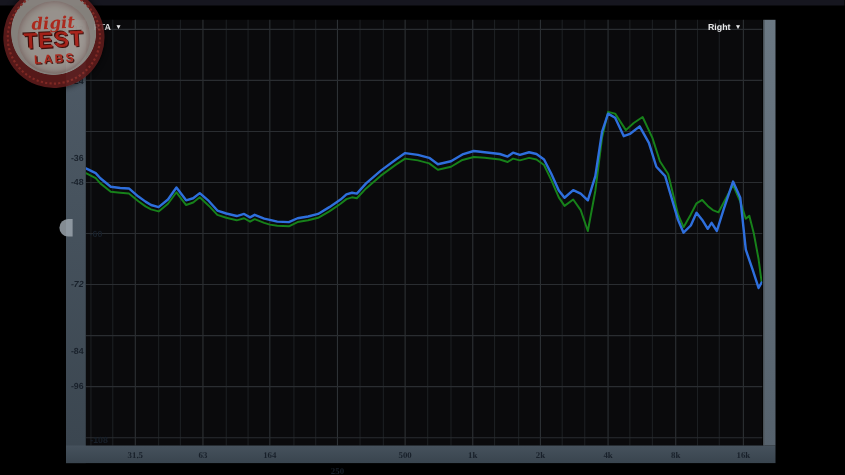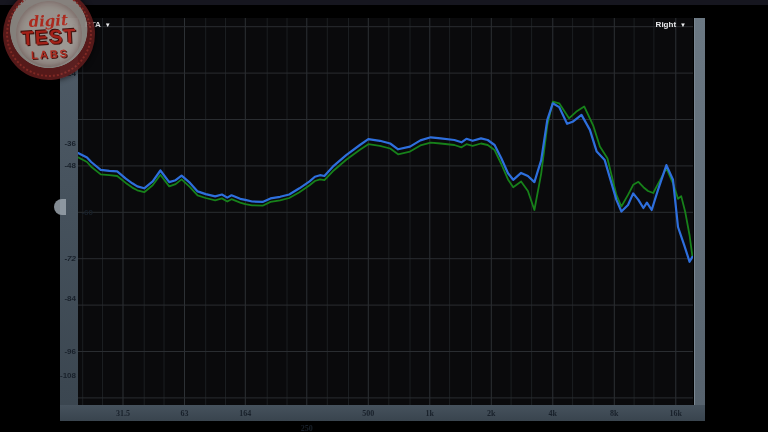--- a/index.html
+++ b/index.html
@@ -108,42 +108,42 @@
   <div class="xscale"></div>
   <div class="vsb"></div>
 
   <div id="ylabels">
       <div class="ylab" style="left: 60px; top: 22.2px;">-12</div>
       <div class="ylab" style="left: 60px; top: 68.6004px;">-24</div>
       <div class="ylab" style="left: 60px; top: 115.001px; margin-top: 24px;">-36</div>
       <div class="ylab" style="left: 60px; top: 161.401px;">-48</div>
       <div class="ylab" style="left: 60px; top: 207.802px; padding-left: 17px;">-60</div>
       <div class="ylab" style="left: 60px; top: 254.202px; font-style: italic;">-72</div>
-      <div class="ylab" style="left: 60px; top: 294px;">-84</div>
+      <div class="ylab" style="left: 60px; top: 315px;">-84</div>
       <div class="ylab" style="left: 60px; top: 347.003px;">-96</div>
-      <div class="ylab" style="left: 60px; top: 371px;">-108</div>
+      <div class="ylab" style="left: 60px; top: 396px; padding-left: 22px;">-108</div>
     </div>
   <div id="xlabels">
       <div class="xlab" style="left: 123px;">31.5</div>
       <div class="xlab" style="left: 184.5px;">63</div>
       <div class="xlab" style="left: 245.293px;">164</div>
       <div class="xlab" style="left: 306.793px; margin-top: 15px;">250</div>
       <div class="xlab" style="left: 368.293px;">500</div>
       <div class="xlab" style="left: 429.793px; text-align: center;">1k</div>
       <div class="xlab" style="left: 491.293px;">2k</div>
       <div class="xlab" style="left: 552.793px;">4k</div>
       <div class="xlab" style="left: 614.293px;">8k</div>
       <div class="xlab" style="left: 675.793px;">16k</div>
     </div>
 
   <div class="dd" style="left:85px;">
     <span>RTA</span>
     <span class="caret">▼</span>
   </div>
-  <div class="dd" style="right:82px;">
+  <div class="dd" style="right:94px;">
     <span>Right</span>
     <span class="caret">▼</span>
   </div>
 
   <div class="badge">
     <div class="ring"></div>
     <div class="inner"></div>
     <div class="l1">digit</div>
     <div class="l2">TEST</div>
     <div class="l3">LABS</div>

